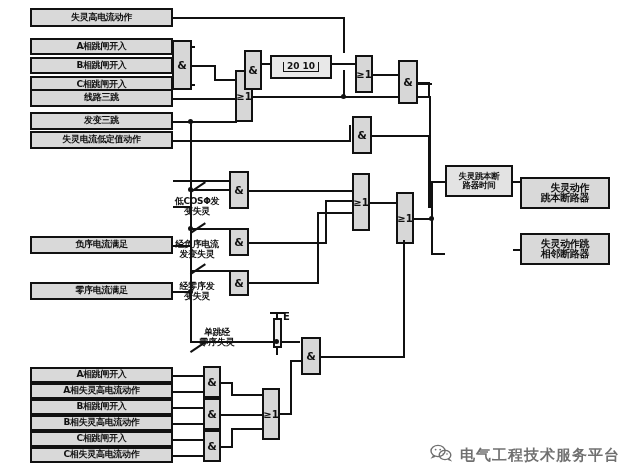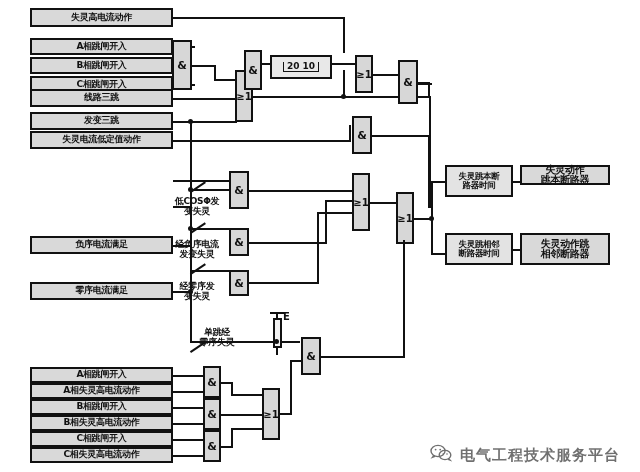--- a/index.html
+++ b/index.html
@@ -365,27 +365,25 @@
   <div class="term" style="left:273px; top:318px;"></div>
   <div class="term-bar" style="left:270px; top:312px;"></div>
   <div class="term-stem" style="left:276px; top:313px;"></div>
   <div class="term-txt" style="left:283px; top:311px;">E</div>
   <div class="wv" style="left:276px; top:347px; height:8px;"></div>
   <div class="dot" style="left:274px; top:339px;"></div>
 
   <div class="box time" style="left:445px; top:165px; width:68px; height:32px;">失灵跳本断
 路器时间</div>
 
-  <div class="box out" style="left:520px; top:165px; width:90px; height:20px;">失灵动作
+  <div class="box out" style="left:520px; top:177px; width:90px; height:32px;text-align:right;">失灵动作
 跳本断路器</div>
 
   <div class="wh" style="left:513px; top:181px; width:8px;"></div>
 
-  <div class="box time" style="left:445px; top:233px; width:68px; height:32px;">失灵跳相邻
-断路器时间</div>
 
   <div class="box out" style="left:520px; top:233px; width:90px; height:32px;">失灵动作跳
 相邻断路器</div>
 
   <div class="wh" style="left:513px; top:249px; width:8px;"></div>
 
   <div class="wm" style="left:430px; top:444px;">
     <span>
       <svg width="22" height="18" viewBox="0 0 22 18">
         <ellipse cx="8" cy="7" rx="7" ry="5.6" fill="none" stroke="#3a3a3a" stroke-width="1.4"></ellipse>

